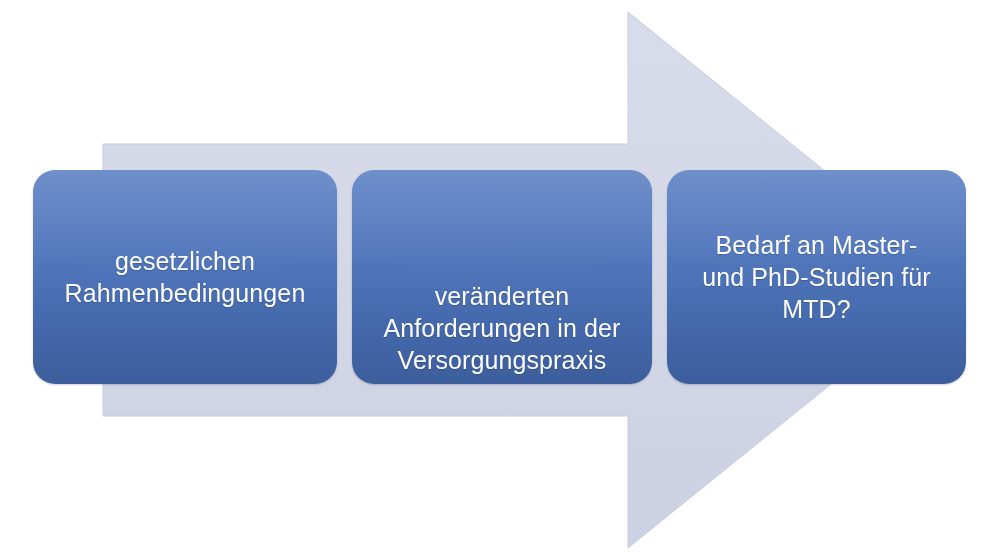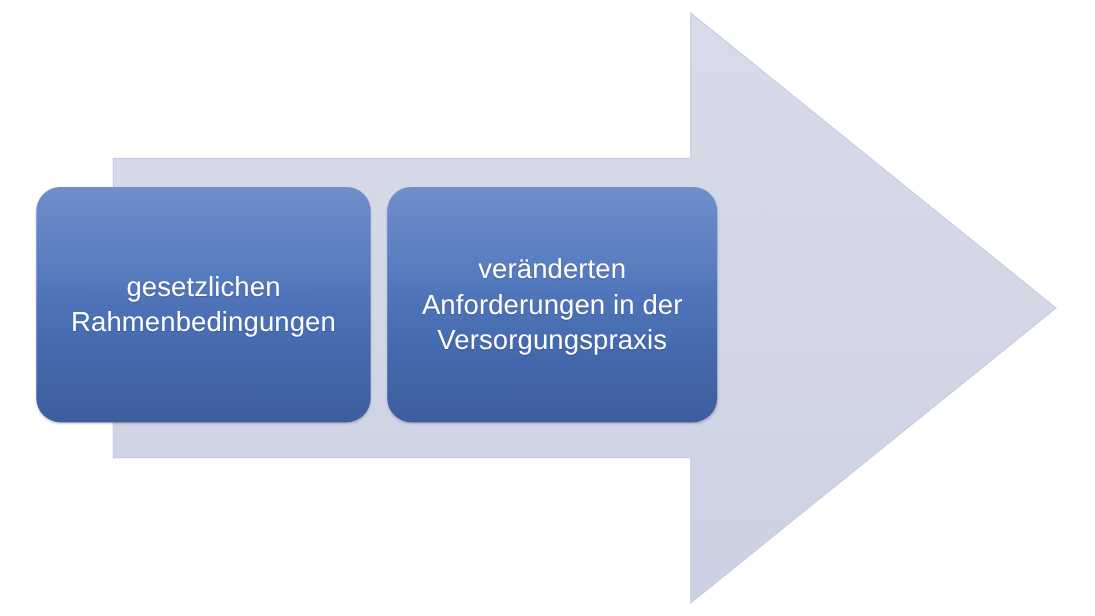--- a/index.html
+++ b/index.html
@@ -59,21 +59,21 @@
     content: "";
     position: absolute;
     left: 0; right: 0; top: 0;
     height: 46%;
     border-radius: 22px 22px 50% 50% / 22px 22px 14% 14%;
     background: linear-gradient(180deg, rgba(255,255,255,0.10), rgba(255,255,255,0.0));
     pointer-events: none;
   }
 
   .box-1 { flex: 0 0 304px; }
-  .box-2 { flex: 0 0 300px; }
+  .box-2 { flex: 0 0 300px; align-items: flex-end; }
   .box-3 { flex: 0 0 299px; }
 
   .box-text {
     position: relative;
     z-index: 2;
     color: #ffffff;
     font-size: 25px;
     line-height: 1.28;
     text-align: center;
     letter-spacing: 0.1px;
@@ -103,16 +103,21 @@
       <div class="box-text">gesetzlichen
 Rahmenbedingungen</div>
     </div>
 
     <div class="process-box box-2">
       <div class="box-text">veränderten
 Anforderungen in der
 Versorgungspraxis</div>
     </div>
 
+    <div class="process-box box-3">
+      <div class="box-text">Bedarf an Master-
+und PhD-Studien für
+MTD?</div>
+    </div>
 
   </div>
 
 </div>
 
 </body></html>

